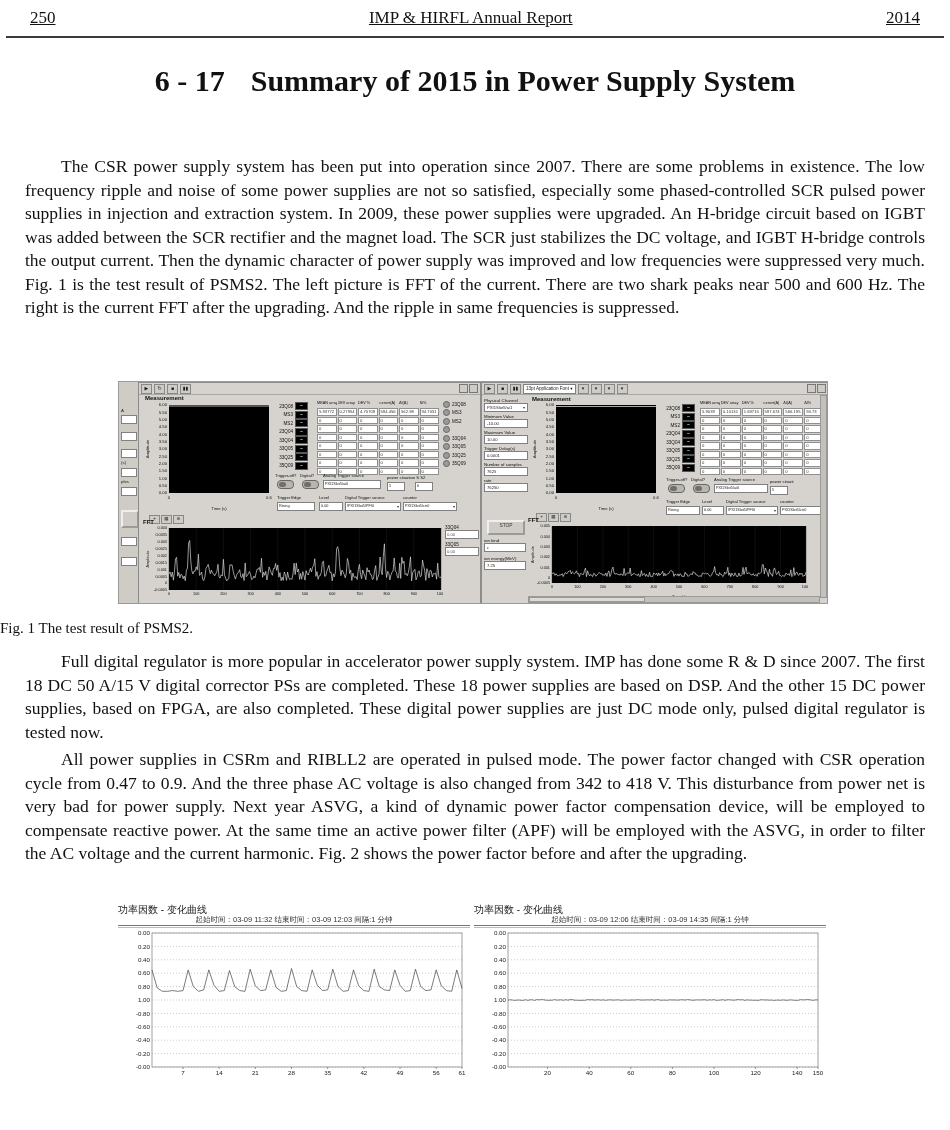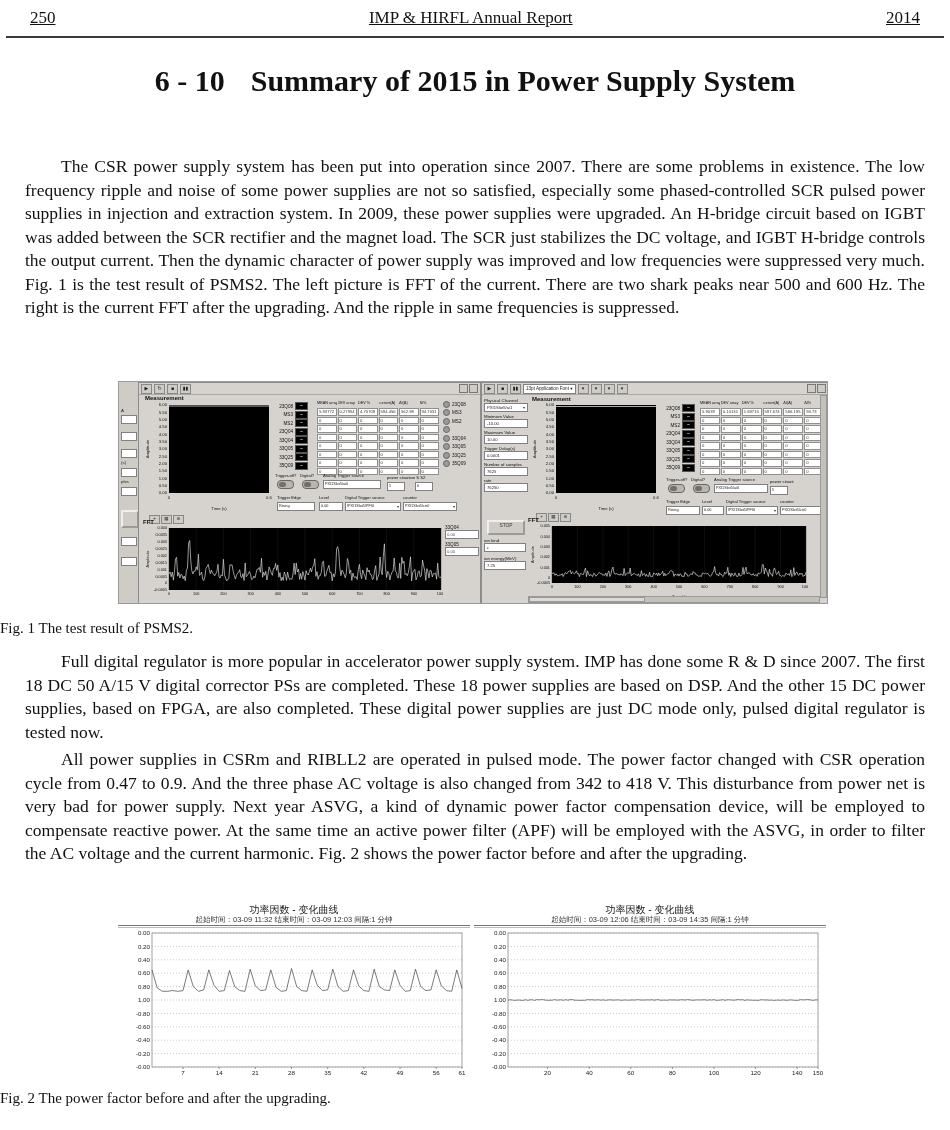--- a/index.html
+++ b/index.html
@@ -73,38 +73,38 @@
   
   .vscroll{position:absolute;top:12px;bottom:6px;right:1px;width:5px;background:#c4c1bb;border:1px solid #999;}
   .hscroll{position:absolute;height:5px;background:#c4c1bb;border:1px solid #999;}
   .tabstrip{position:absolute;display:flex;gap:1px;}
   .tab{width:9px;height:7px;background:#cfccc6;border:1px solid #888;font-size:4.5px;line-height:6px;text-align:center;color:#333;}
 
   
   .fig2{position:absolute;top:903px;left:118px;width:708px;height:183px;font-family:"Liberation Sans",sans-serif;}
   .pf-chart{position:absolute;top:0;width:352px;height:183px;}
   .pf-left{left:0;} .pf-right{left:356px;}
-  .pf-title{text-align:center;font-size:10px;color:#222;height:12px;}
+  .pf-title{text-align:left;font-size:10px;color:#222;height:12px;}
   .pf-sub{text-align:center;font-size:7.5px;color:#333;height:9px;white-space:nowrap;}
   .pf-rule{height:1px;border-top:1px solid #777;border-bottom:1px solid #bbb;margin:1px 0 0 0;}
 </style>
 </head>
 <body>
 
 <div id="page">
 
   <div class="hdr">
     <span>250</span>
     <span>IMP &amp; HIRFL Annual Report</span>
     <span>2014</span>
   </div>
   <div class="hdr-rule"></div>
 
   <div class="title">
-    <span class="tnum">6 - 10</span><span>Summary of 2015 in Power Supply System</span>
+    <span class="tnum">6 - 17</span><span>Summary of 2015 in Power Supply System</span>
   </div>
 
   <div class="para p1">The CSR power supply system has been put into operation since 2007. There are some problems in existence. The low frequency ripple and noise of some power supplies are not so satisfied, especially some phased-controlled SCR pulsed power supplies in injection and extraction system. In 2009, these power supplies were upgraded. An H-bridge circuit based on IGBT was added between the SCR rectifier and the magnet load. The SCR just stabilizes the DC voltage, and IGBT H-bridge controls the output current. Then the dynamic character of power supply was improved and low frequencies were suppressed very much. Fig. 1 is the test result of PSMS2. The left picture is FFT of the current. There are two shark peaks near 500 and 600 Hz. The right is the current FFT after the upgrading. And the ripple in same frequencies is suppressed.</div>
 
   <div class="fig1">
 
     <div class="strip">
       <span class="slb" style="top:26px;">A</span>
       <div class="sbox" style="top:33px;"></div>
       <div class="sbox" style="top:50px;"></div>
@@ -720,14 +720,13 @@
           <line x1="281.5838926174497" x2="281.5838926174497" y1="139" y2="141" stroke="#555" stroke-width="0.6"></line>
           <text x="323.19463087248323" y="146.7" text-anchor="middle" font-size="6.2" fill="#222">140</text>
           <line x1="323.19463087248323" x2="323.19463087248323" y1="139" y2="141" stroke="#555" stroke-width="0.6"></line>
           <text x="344" y="146.7" text-anchor="middle" font-size="6.2" fill="#222">150</text>
           <line x1="344" x2="344" y1="139" y2="141" stroke="#555" stroke-width="0.6"></line>
           <polyline points="34.0,72.1 36.2,71.8 38.4,72.0 40.6,72.4 42.9,72.1 45.1,72.0 47.3,72.3 49.5,72.3 51.7,71.7 53.9,72.4 56.1,71.8 58.4,71.8 60.6,72.4 62.8,71.6 65.0,71.9 67.2,71.6 69.4,71.7 71.6,72.1 73.9,72.3 76.1,72.2 78.3,72.2 80.5,71.6 82.7,72.1 84.9,72.0 87.1,71.8 89.4,72.3 91.6,71.7 93.8,72.2 96.0,71.7 98.2,71.6 100.4,72.2 102.6,72.2 104.9,72.3 107.1,72.3 109.3,72.3 111.5,72.2 113.7,71.6 115.9,71.9 118.1,71.7 120.4,72.1 122.6,71.9 124.8,71.8 127.0,72.2 129.2,71.8 131.4,72.3 133.6,72.0 135.9,71.8 138.1,72.0 140.3,72.1 142.5,71.9 144.7,71.8 146.9,72.3 149.1,72.1 151.4,71.9 153.6,72.2 155.8,72.1 158.0,71.9 160.2,72.1 162.4,71.8 164.6,71.7 166.9,72.1 169.1,72.0 171.3,72.0 173.5,71.8 175.7,72.0 177.9,71.7 180.1,72.2 182.4,71.8 184.6,71.7 186.8,72.3 189.0,72.1 191.2,72.1 193.4,72.3 195.6,71.8 197.9,72.0 200.1,71.9 202.3,72.1 204.5,72.1 206.7,71.8 208.9,71.8 211.1,72.1 213.4,71.6 215.6,71.8 217.8,72.2 220.0,72.2 222.2,71.9 224.4,71.9 226.6,72.0 228.9,71.8 231.1,71.8 233.3,72.3 235.5,71.8 237.7,72.1 239.9,71.6 242.1,72.3 244.4,72.2 246.6,72.0 248.8,71.7 251.0,72.3 253.2,71.8 255.4,71.8 257.6,72.0 259.9,72.2 262.1,71.9 264.3,71.6 266.5,71.9 268.7,71.7 270.9,72.4 273.1,71.8 275.4,72.1 277.6,72.1 279.8,72.3 282.0,72.2 284.2,72.4 286.4,71.8 288.6,71.8 290.9,72.0 293.1,71.9 295.3,72.2 297.5,72.0 299.7,72.4 301.9,72.2 304.1,72.0 306.4,72.3 308.6,71.9 310.8,72.1 313.0,72.3 315.2,72.0 317.4,71.9 319.6,72.2 321.9,72.3 324.1,72.3 326.3,71.7 328.5,71.8 330.7,71.9 332.9,71.6 335.1,71.7 337.4,72.1 339.6,72.3 341.8,71.8 344.0,72.0" fill="none" stroke="#444" stroke-width="0.7"></polyline>
         </svg>
     </div>
   </div>
 
-  <div class="caption cap2">Fig. 2  The power factor before and after the upgrading.</div>
 </div>
 
 </body></html>

